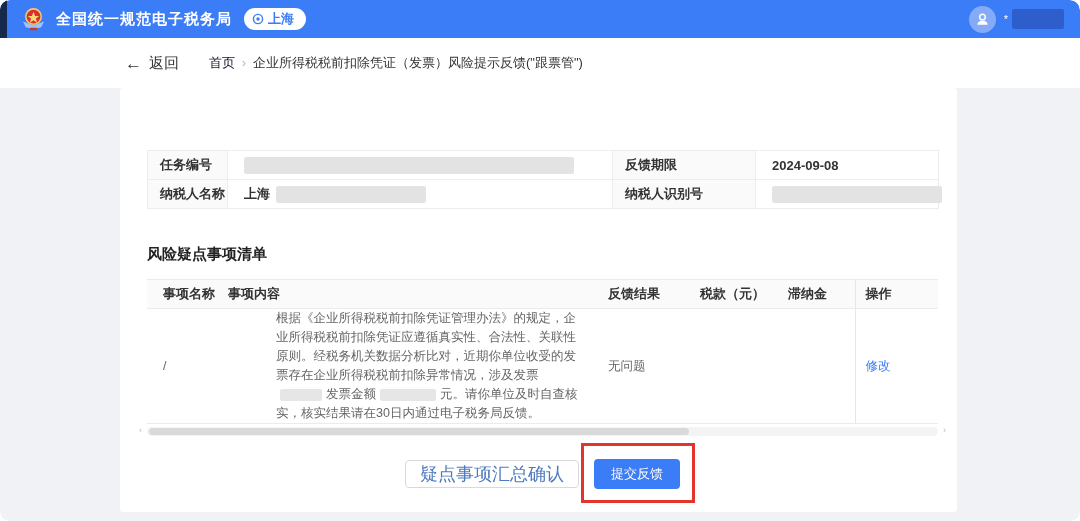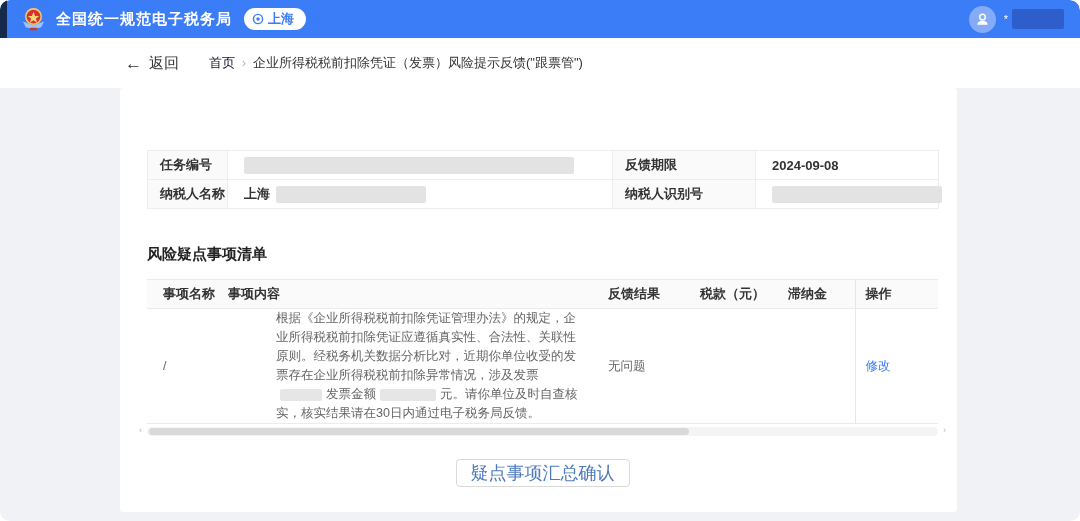--- a/index.html
+++ b/index.html
@@ -201,17 +201,21 @@
         </table>
 
       <div class="hscroll">
         <span class="hscroll-cap cap-l">‹</span>
         <div class="hscroll-thumb"></div>
         <span class="hscroll-cap cap-r">›</span>
       </div>
 
       <div class="btn-row">
         <button class="btn-outline">疑点事项汇总确认</button>
+        <div class="submit-wrap">
+          <button class="btn-primary">提交反馈</button>
+          <div class="annotation"></div>
+        </div>
       </div>
 
     </div>
   </div>
 </div>
 
 </body></html>

